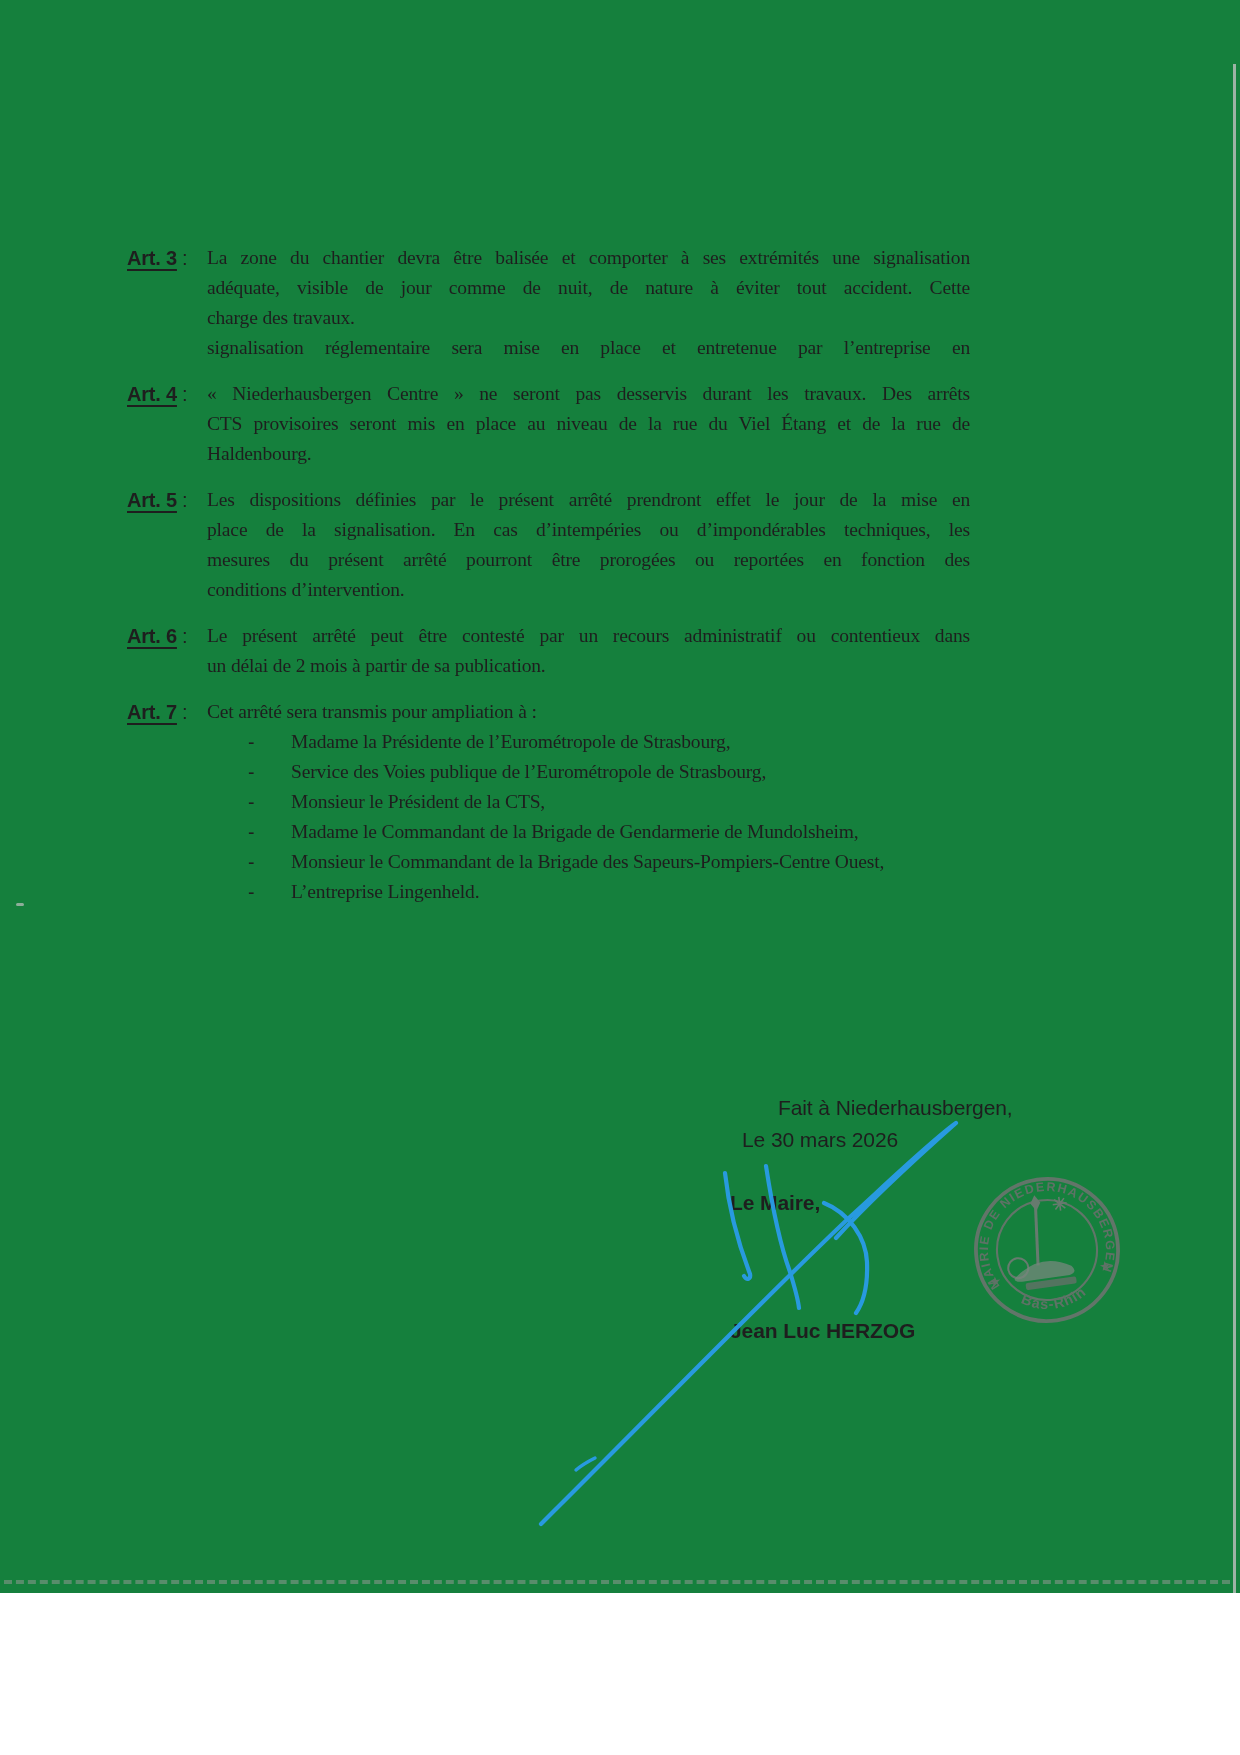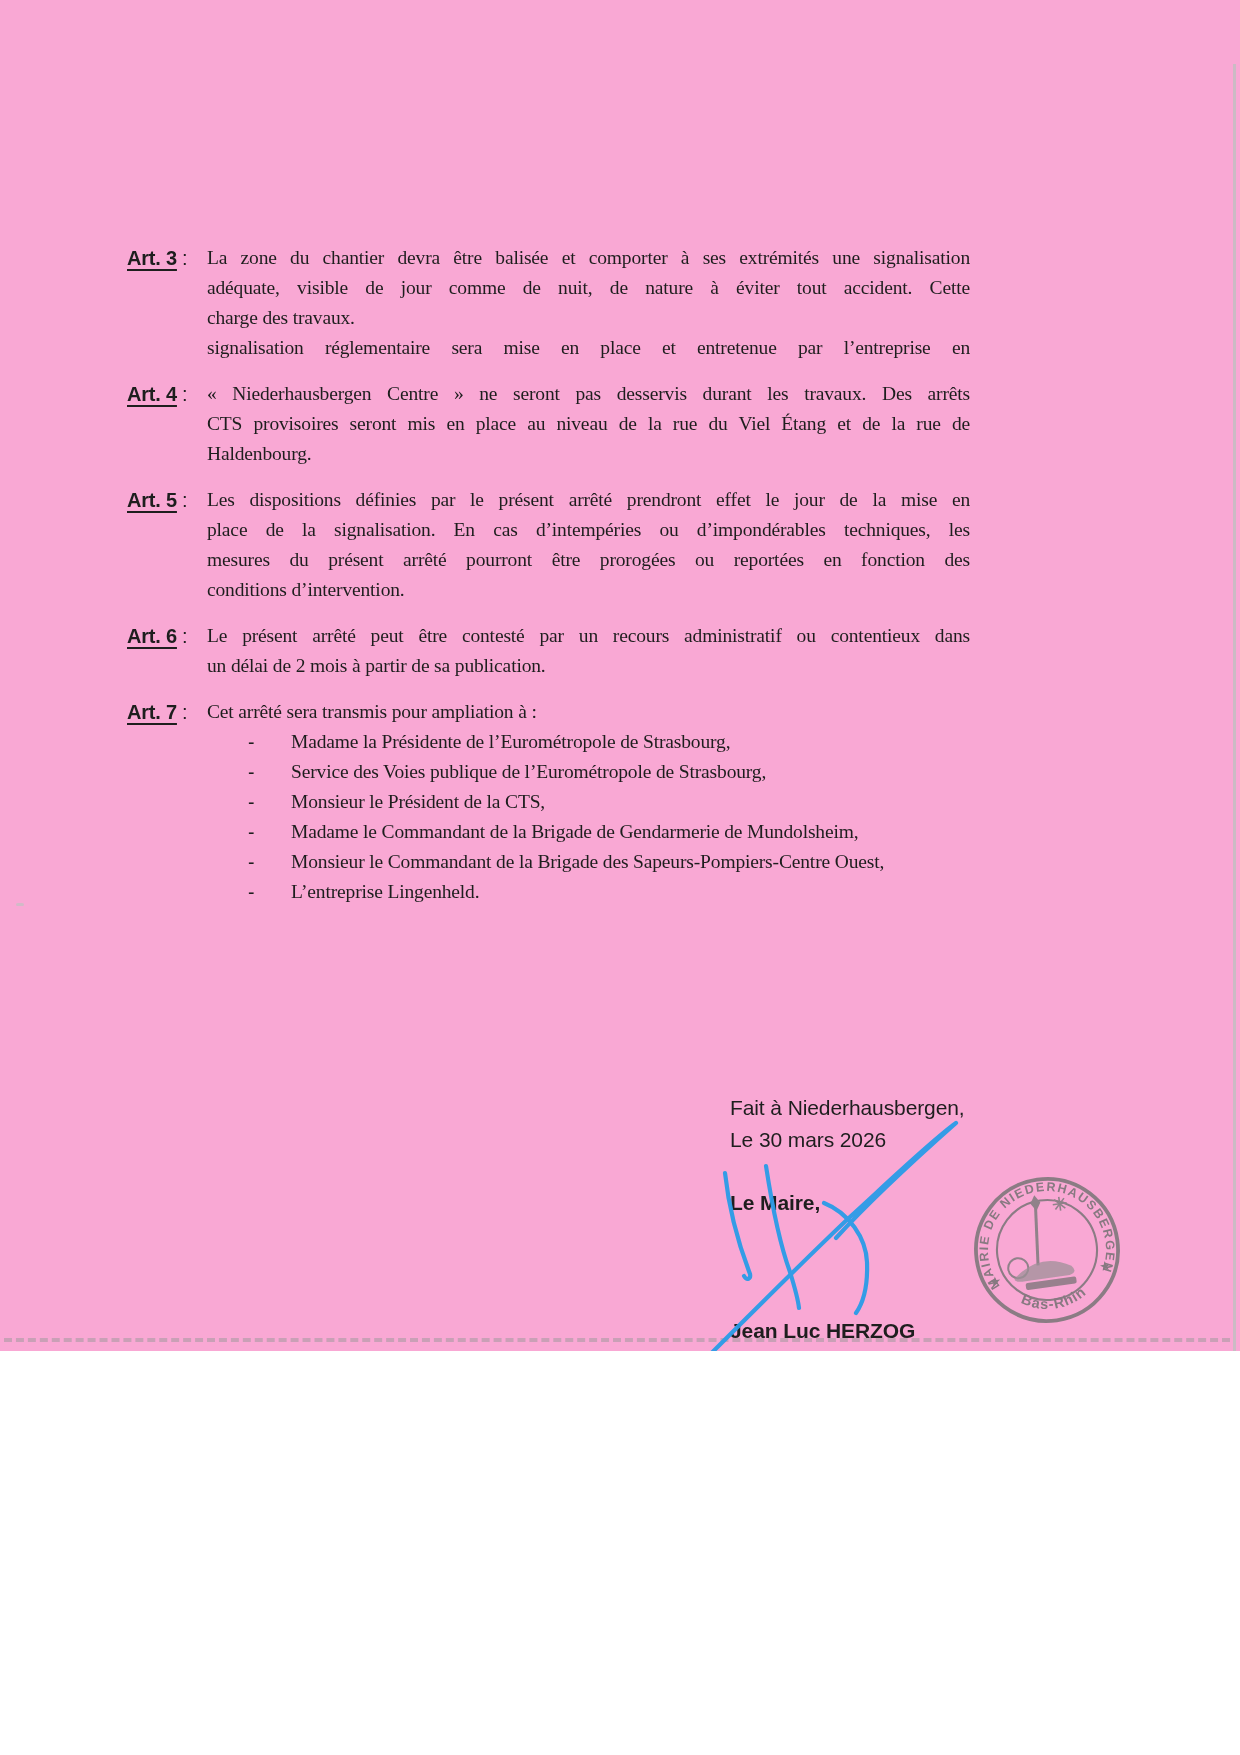--- a/index.html
+++ b/index.html
@@ -1,17 +1,17 @@
 <!DOCTYPE html>
 <html><head>
 <meta charset="utf-8">
 <style>
   html,body { margin:0; padding:0; background:#ffffff; }
   .page {
-    position:relative; width:1240px; height:1351px; background:#f9a8d4;
+    position:relative; width:1240px; height:1593px; background:#15803d;
     font-family:"Liberation Sans", sans-serif; color:#1e1e1e; overflow:hidden;
   }
   
   .edge-right { position:absolute; left:1233px; top:64px; bottom:0; width:3px; background:#bfbfbf; opacity:.8; }
   .edge-bottom { position:absolute; left:4px; right:10px; bottom:9px; height:0; border-bottom:4px dashed #9a9a9a; opacity:.5; }
   .speck { position:absolute; left:16px; top:903px; width:8px; height:3px; background:#c2c2c2; border-radius:2px; opacity:.7; }
 
   
   .content { position:absolute; left:127px; top:243px; width:843px; }
   .article { display:flex; margin-bottom:16px; }
@@ -23,22 +23,22 @@
   .article-label .colon { font-weight:normal; margin-left:5px; }
   .article-body { flex:1; font-size:19.5px; line-height:30px; letter-spacing:-0.15px; }
   .line { text-align:justify;font-family:Liberation Serif, serif; }
   .line.stretch { text-align-last:justify; }
   .bullet { display:flex; padding-left:41px; }
   .bullet-dash { flex:0 0 43px; width:43px; }
   .bullet-text { flex:1;font-family:Liberation Serif, serif; }
 
   
   .closing { position:absolute; left:730px; font-size:21px; line-height:30px; letter-spacing:-0.1px; }
-  .closing-place { top:1093px; }
-  .closing-date  { top:1125px; }
+  .closing-place { top:1093px;margin-left:48px; }
+  .closing-date  { top:1125px;margin-left:12px; }
   .closing-title { top:1188px; font-weight:bold; }
   .closing-name  { top:1316px; font-weight:bold; }
 
   .overlay { position:absolute; left:0; top:0; width:1240px; height:1755px; pointer-events:none; }
 </style>
 </head>
 <body>
 
 <div class="page">
 

